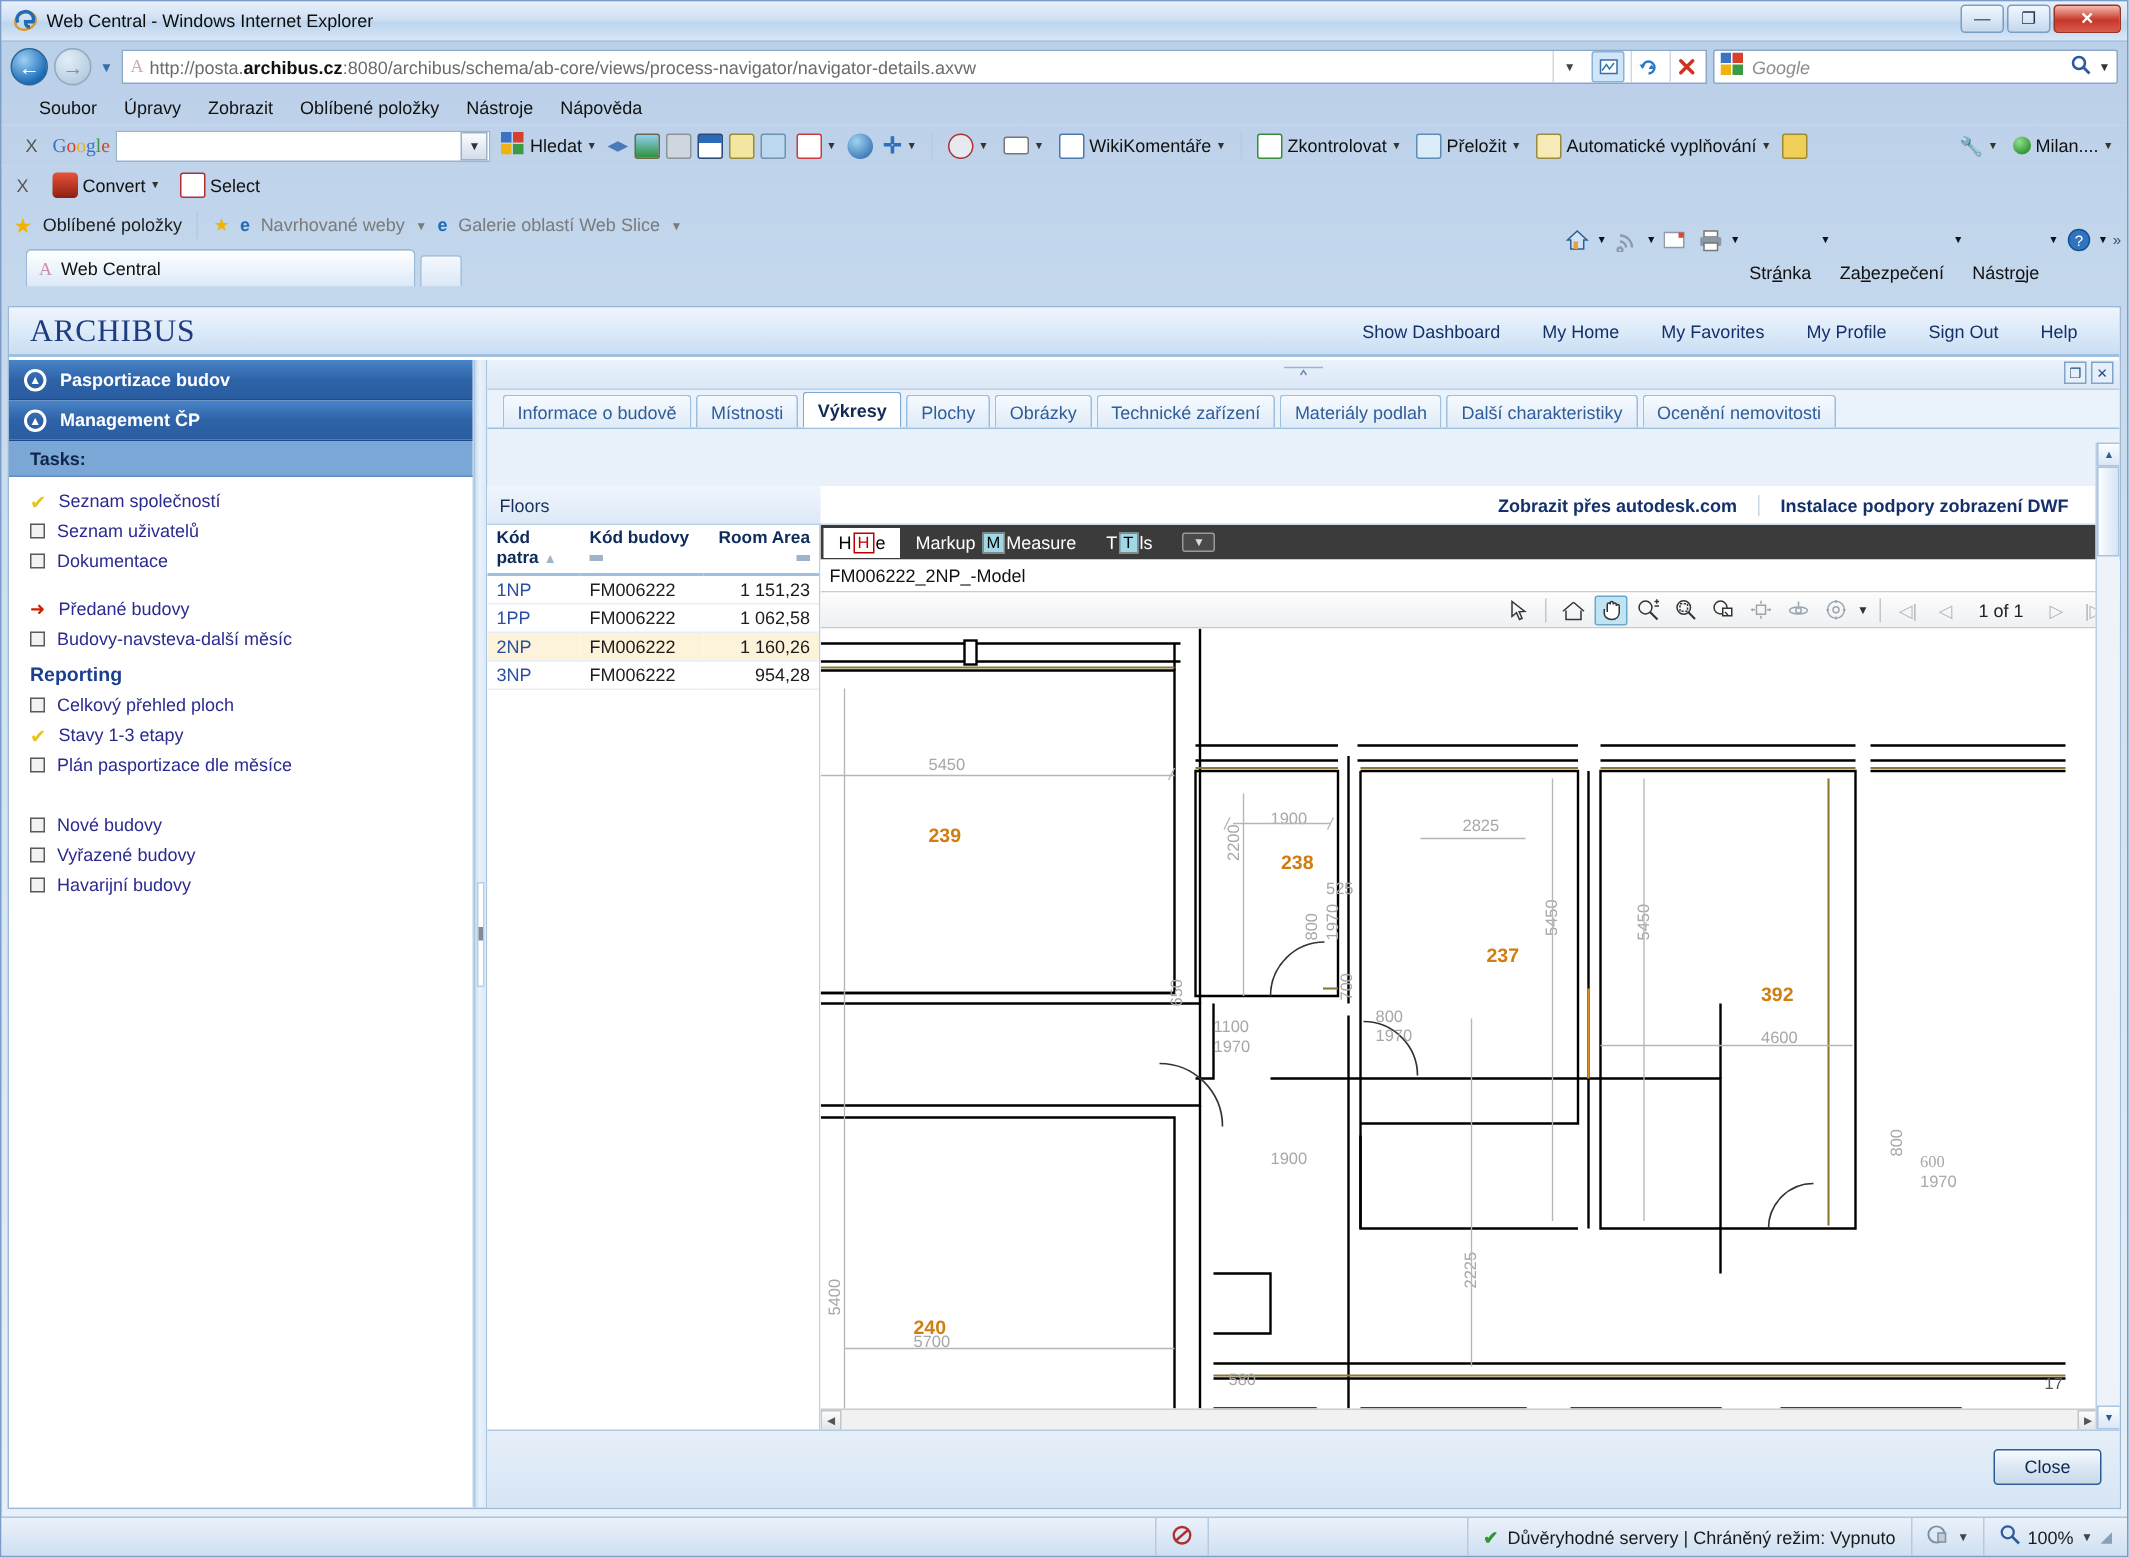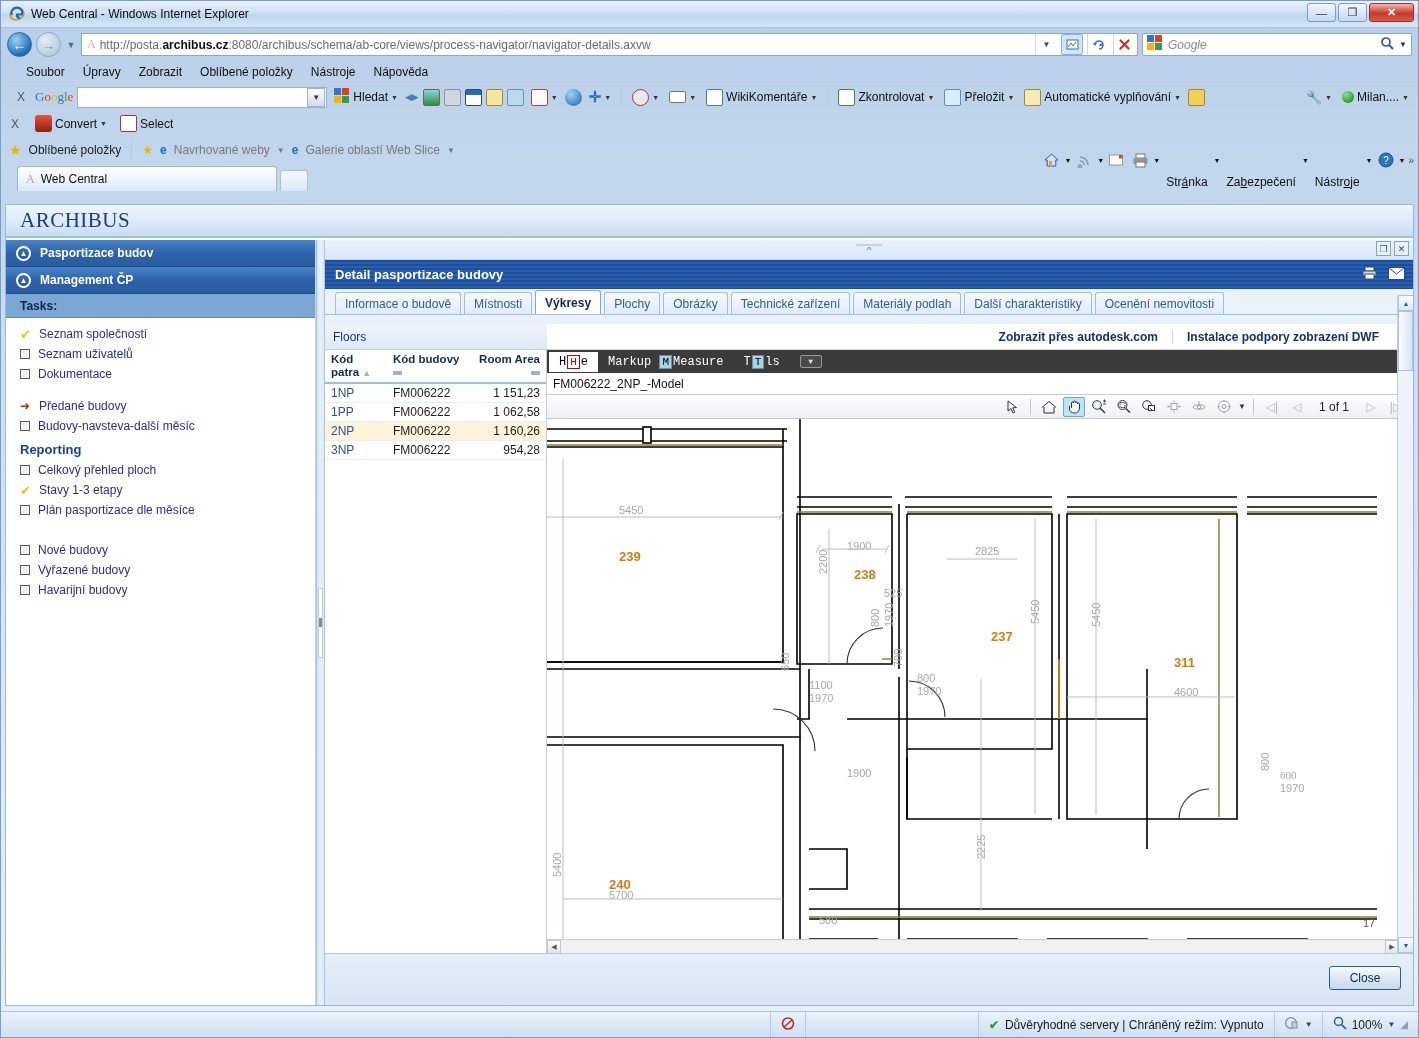--- a/index.html
+++ b/index.html
@@ -199,21 +199,21 @@
   table.ft td.code{ color:#2a4fa0;margin-top:24px;}
   table.ft td.num{ text-align:right;}
   table.ft tr.sel td{ background:#fdf3da; }
   .sortmark{ color:#9fb4cb; font-size:9px; }
   .colmark{ display:inline-block; width:9px;height:4px; background:#9fb4cb; vertical-align:middle;}
 
   
   .viewer{ flex:1; position:relative; background:#fff; overflow:hidden;}
   .dwf-menubar{ height:23px; background:#3b3b3b; display:flex;align-items:center; gap:0;
     padding-left:2px; color:#fff; font-size:12px;}
-  .dwf-menubar .mi{ padding:3px 10px; display:flex;align-items:center;font-family:Liberation Mono, monospace;}
+  .dwf-menubar .mi{ padding:3px 10px; display:flex;align-items:center;}
   .dwf-menubar .mi.act{ background:#fff; color:#000;}
   .acc{ display:inline-block; border:1px solid #888; background:#fff; color:#000;
     padding:0 2px; margin:0 1px; line-height:12px; font-size:11px;}
   .dwf-menubar .mi.act .acc{ border-color:#b00; color:#b00; }
   .acc.blue{ background:#9fd9e8; }
   .dwf-ovl{ width:22px;height:13px;border:1px solid #999; background:#4a4a4a; border-radius:2px;
     display:flex;align-items:center;justify-content:center;color:#ddd;font-size:8px;}
   .dwf-fname{ height:22px; display:flex;align-items:center; padding-left:6px;
     font-size:12px; color:#111; background:#fff; border-bottom:1px solid #ccc;}
   .dwf-tools{ height:24px; background:linear-gradient(180deg,#fdfdfd,#eef0f2);
@@ -497,20 +497,28 @@
       </span>
       <span class="car">▼</span>
       <span style="font-size:10px;color:#33507a;">»</span>
     </div>
   </div>
 
   <div class="page">
 
     <div class="arch-header">
       <div class="arch-logo">ARCHIBUS</div>
+      <div class="arch-links">
+        <a>Show Dashboard</a>
+        <a>My Home</a>
+        <a>My Favorites</a>
+        <a>My Profile</a>
+        <a>Sign Out</a>
+        <a>Help</a>
+      </div>
     </div>
 
     <div class="body-split">
 
       <div class="sidebar">
         <div class="nav-group">
           <span class="circ">▲</span>
           <span>Pasportizace budov</span>
         </div>
         <div class="nav-group">
@@ -586,38 +594,20 @@
                 <path d="M2 1 H28" stroke="#9ab6d4"></path>
                 <path d="M13 6 L15 3 L17 6" fill="none" stroke="#6b8bab"></path>
               </svg>
           </div>
           <div class="mini">
             <span class="mbtn">❐</span>
             <span class="mbtn">✕</span>
           </div>
         </div>
 
-        <div class="title-band">
-          <span>Detail pasportizace budovy</span>
-          <span class="acts">
-            <span>
-              <svg width="16" height="14" viewBox="0 0 16 14">
-                  <rect x="3" y="1" width="9" height="4" fill="#fff" stroke="#2a4a7a"></rect>
-                  <rect x="1" y="5" width="13" height="5" rx="1" fill="#cfdcea" stroke="#2a4a7a"></rect>
-                  <rect x="3" y="8" width="9" height="5" fill="#fff" stroke="#2a4a7a"></rect>
-                </svg>
-            </span>
-            <span>
-              <svg width="17" height="13" viewBox="0 0 17 13">
-                  <rect x="0.5" y="0.5" width="16" height="12" fill="#fff" stroke="#2a4a7a"></rect>
-                  <path d="M0.5 0.5 L8.5 7 L16.5 0.5" fill="none" stroke="#2a4a7a"></path>
-                </svg>
-            </span>
-          </span>
-        </div>
 
         <div class="tabs">
           <div class="tb">
               <span>Informace o budově</span>
             </div>
           <div class="tb">
               <span>Místnosti</span>
             </div>
           <div class="tb active">
               <span>Výkresy</span>
@@ -835,21 +825,21 @@
                   <path d="M430 530 A28 28 0 0 0 458 558"></path>
                   <path d="M560 530 A24 24 0 0 0 584 554"></path>
                   <path d="M700 530 A28 28 0 0 0 728 558"></path>
                 </g>
               </svg>
 
               <div style="position:absolute;inset:0;pointer-events:none;">
                 <span style="position:absolute;left:72px;top:130px;color:#d27d12;font-size:13px;font-weight:bold;font-family:'Liberation Sans',sans-serif;">239</span>
                 <span style="position:absolute;left:307px;top:148px;color:#d27d12;font-size:13px;font-weight:bold;">238</span>
                 <span style="position:absolute;left:444px;top:210px;color:#d27d12;font-size:13px;font-weight:bold;">237</span>
-                <span style="position:absolute;left:627px;top:236px;color:#d27d12;font-size:13px;font-weight:bold;">311</span>
+                <span style="position:absolute;left:627px;top:236px;color:#d27d12;font-size:13px;font-weight:bold;">392</span>
                 <span style="position:absolute;left:62px;top:458px;color:#d27d12;font-size:13px;font-weight:bold;">240</span>
 
                 <span style="position:absolute;left:72px;top:85px;color:#a8a8a8;font-size:11px;">5450</span>
                 <span style="position:absolute;left:300px;top:121px;color:#a8a8a8;font-size:11px;">1900</span>
                 <span style="position:absolute;left:428px;top:126px;color:#a8a8a8;font-size:11px;">2825</span>
                 <span style="position:absolute;left:270px;top:155px;color:#a8a8a8;font-size:11px;transform:rotate(-90deg);transform-origin:left top;">2200</span>
                 <span style="position:absolute;left:337px;top:168px;color:#a8a8a8;font-size:11px;text-align:center;">525</span>
                 <span style="position:absolute;left:482px;top:205px;color:#a8a8a8;font-size:11px;transform:rotate(-90deg);transform-origin:left top;">5450</span>
                 <span style="position:absolute;left:543px;top:208px;color:#a8a8a8;font-size:11px;transform:rotate(-90deg);transform-origin:left top;">5450</span>
                 <span style="position:absolute;left:627px;top:267px;color:#a8a8a8;font-size:11px;">4600</span>

